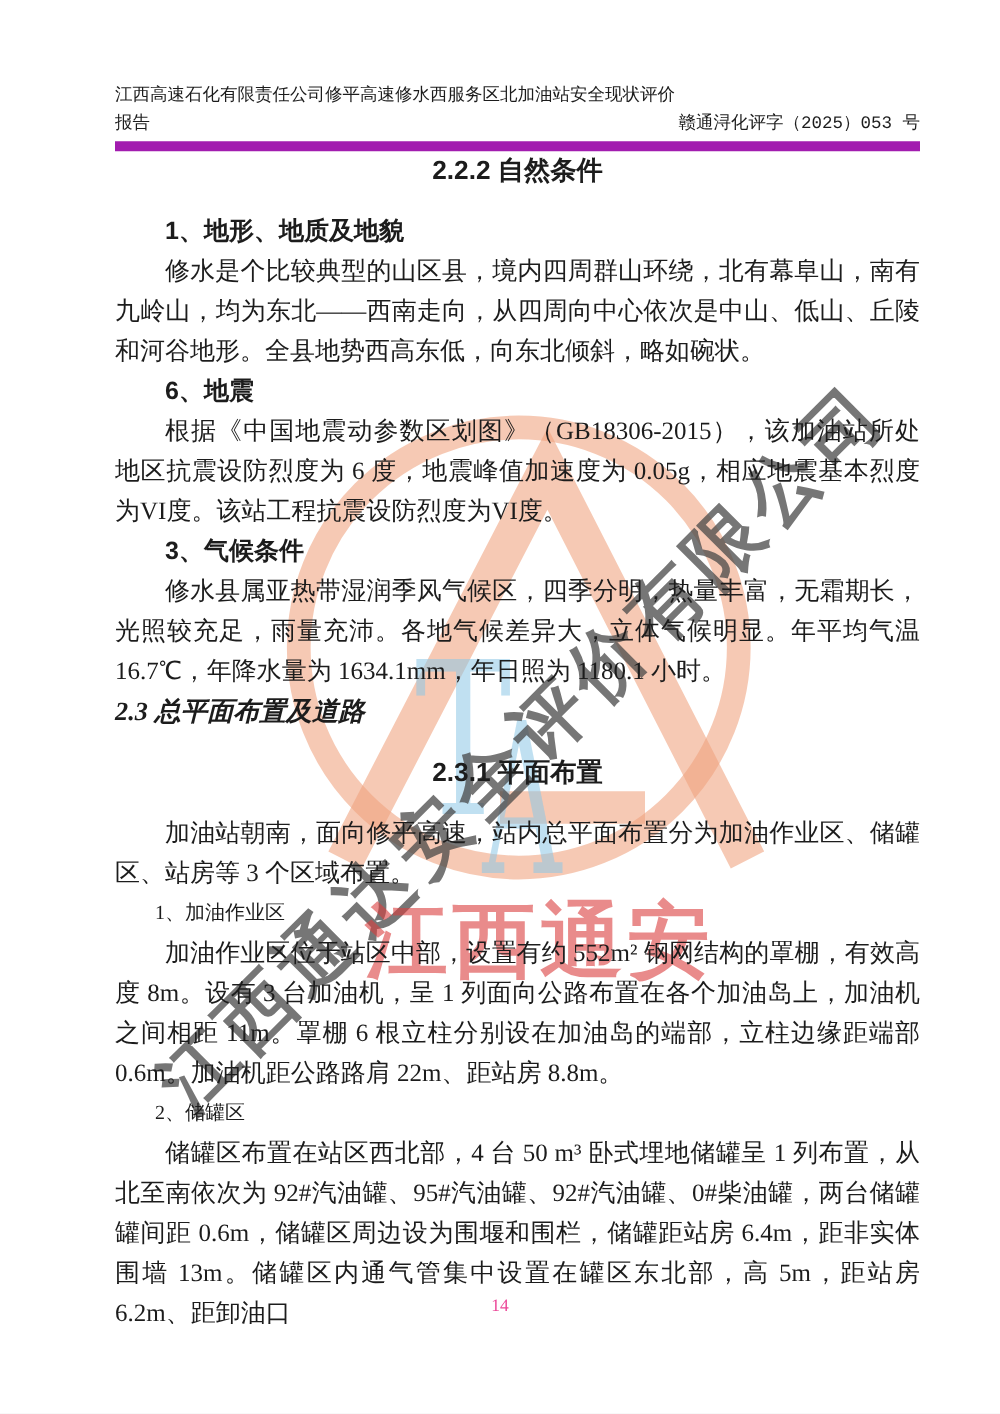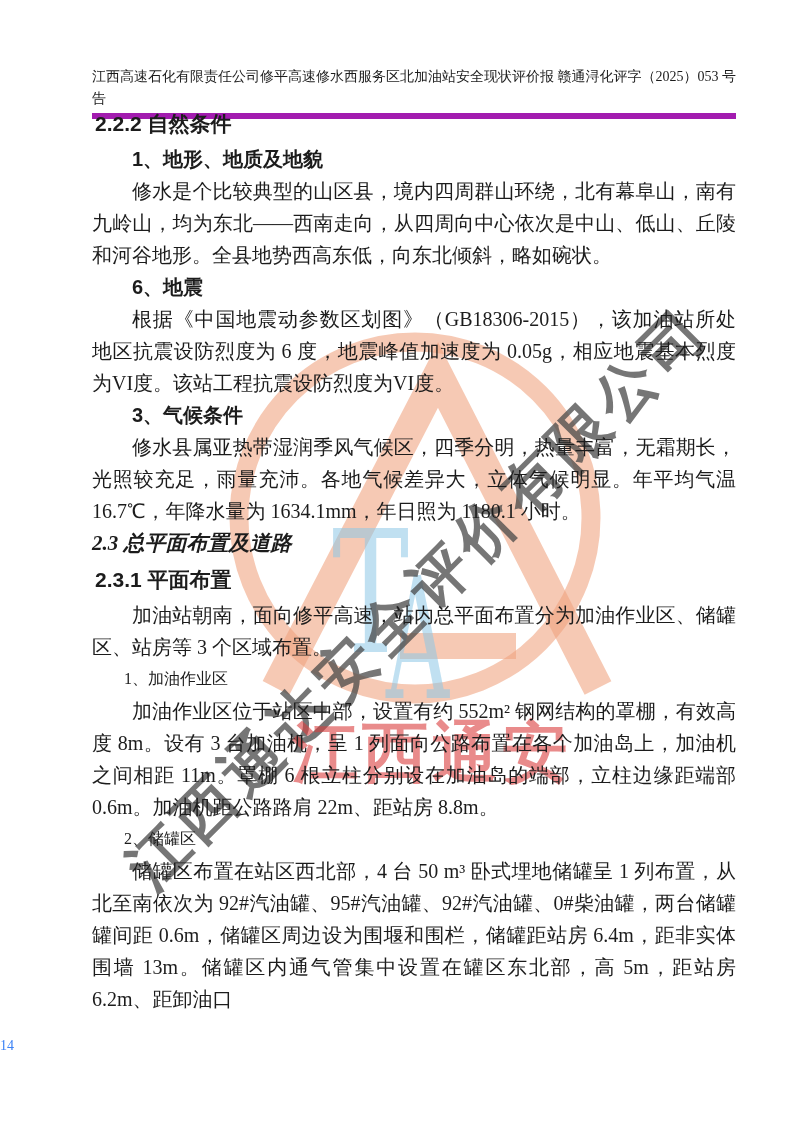--- a/index.html
+++ b/index.html
@@ -42,55 +42,56 @@
     left:292px; top:716px;
     font-family: "Liberation Sans", "DejaVu Sans", sans-serif;
     font-weight:bold; font-size:66px; line-height:72px; letter-spacing:4px;
     color: rgba(219,62,62,0.60);
     white-space:nowrap;
   }
 
   
   .header {
     position:absolute; left:92px; right:64px; top:66px; z-index:1;
-    display:flex; justify-content:space-between; align-items:flex-start;
+    display:flex; justify-content:space-between; align-items:flex-end;
     font-size:14px; line-height:22px;
-    border-bottom:6px solid #a21caf;
+    border-bottom:8px solid #a21caf;
     padding-bottom:3px;
+    font-family:Liberation Mono, monospace;
   }
   .header .hr-right { white-space:nowrap; margin-left:0; }
 
   
   .content {
     position:absolute; left:92px; width:644px; top:104px; z-index:1;
   }
   .h1 {
     font-family:"Liberation Sans","DejaVu Sans",sans-serif;
-    font-weight:bold; font-size:21px; line-height:33px; margin:3px;
+    font-weight:bold; font-size:21px; line-height:33px; margin:16px;text-align:center;
   }
   .h-kai {
     font-family:"Liberation Serif","DejaVu Serif",serif;
     font-style:italic; font-weight:bold; font-size:21px; line-height:33px; margin:0;
   }
   .sub-bold {
     font-family:"Liberation Sans","DejaVu Sans",sans-serif;
     font-weight:bold; font-size:20px; line-height:32px;
     text-indent:2em; margin:0;
   }
   .sub-plain { font-size:16px; line-height:32px; text-indent:2em; margin:0; }
   .para {
     font-size:20px; line-height:32px; text-indent:2em; margin:0;
     text-align:justify;
     font-family:Liberation Serif, serif;
   }
 
   
   .footer {
     position:absolute; left:0; right:0; top:1038px; z-index:1;
-    font-size:14px; color:#3b82f6;
+    text-align:center; font-size:14px; color:#ec4899;
   }
 </style>
 </head>
 <body>
 
 <div class="page">
 
   <div class="wm-layer">
     <svg class="wm-svg" width="800" height="1131" viewBox="0 0 800 1131">
       <circle cx="415" cy="518" r="176" fill="none" stroke="rgba(239,162,126,0.58)" stroke-width="19"></circle>

